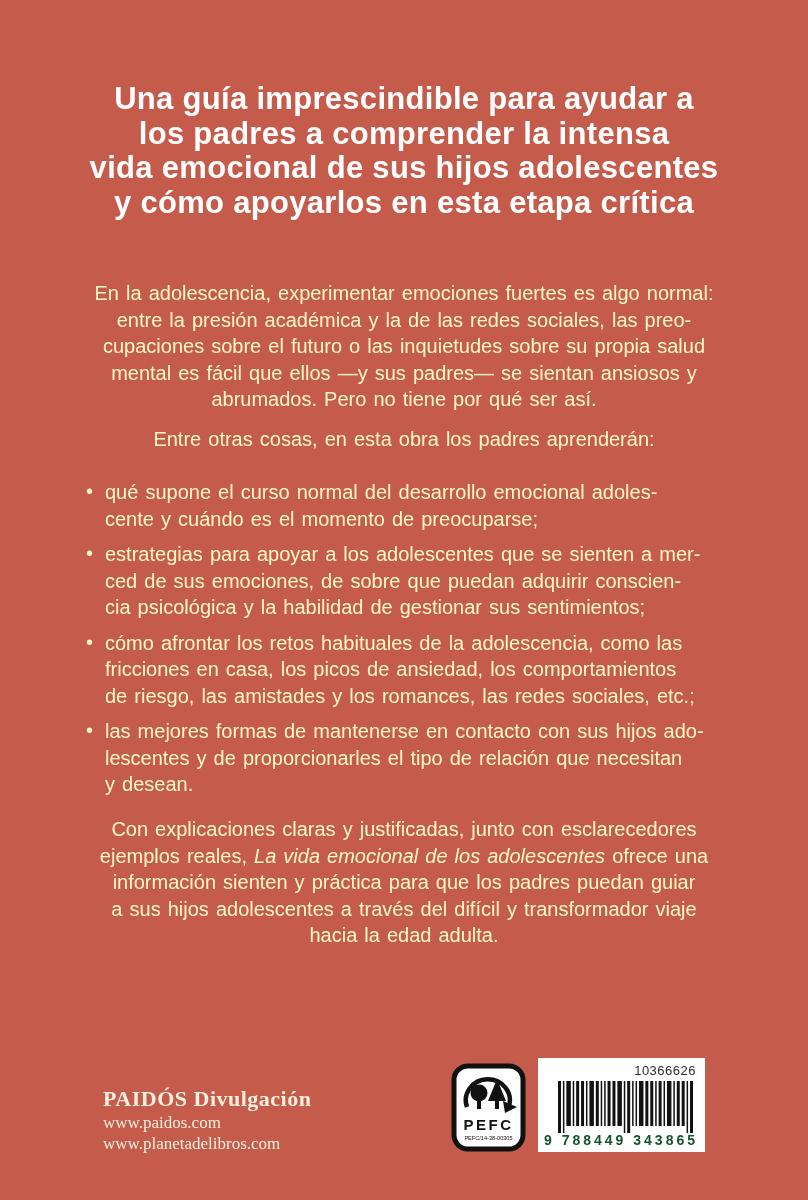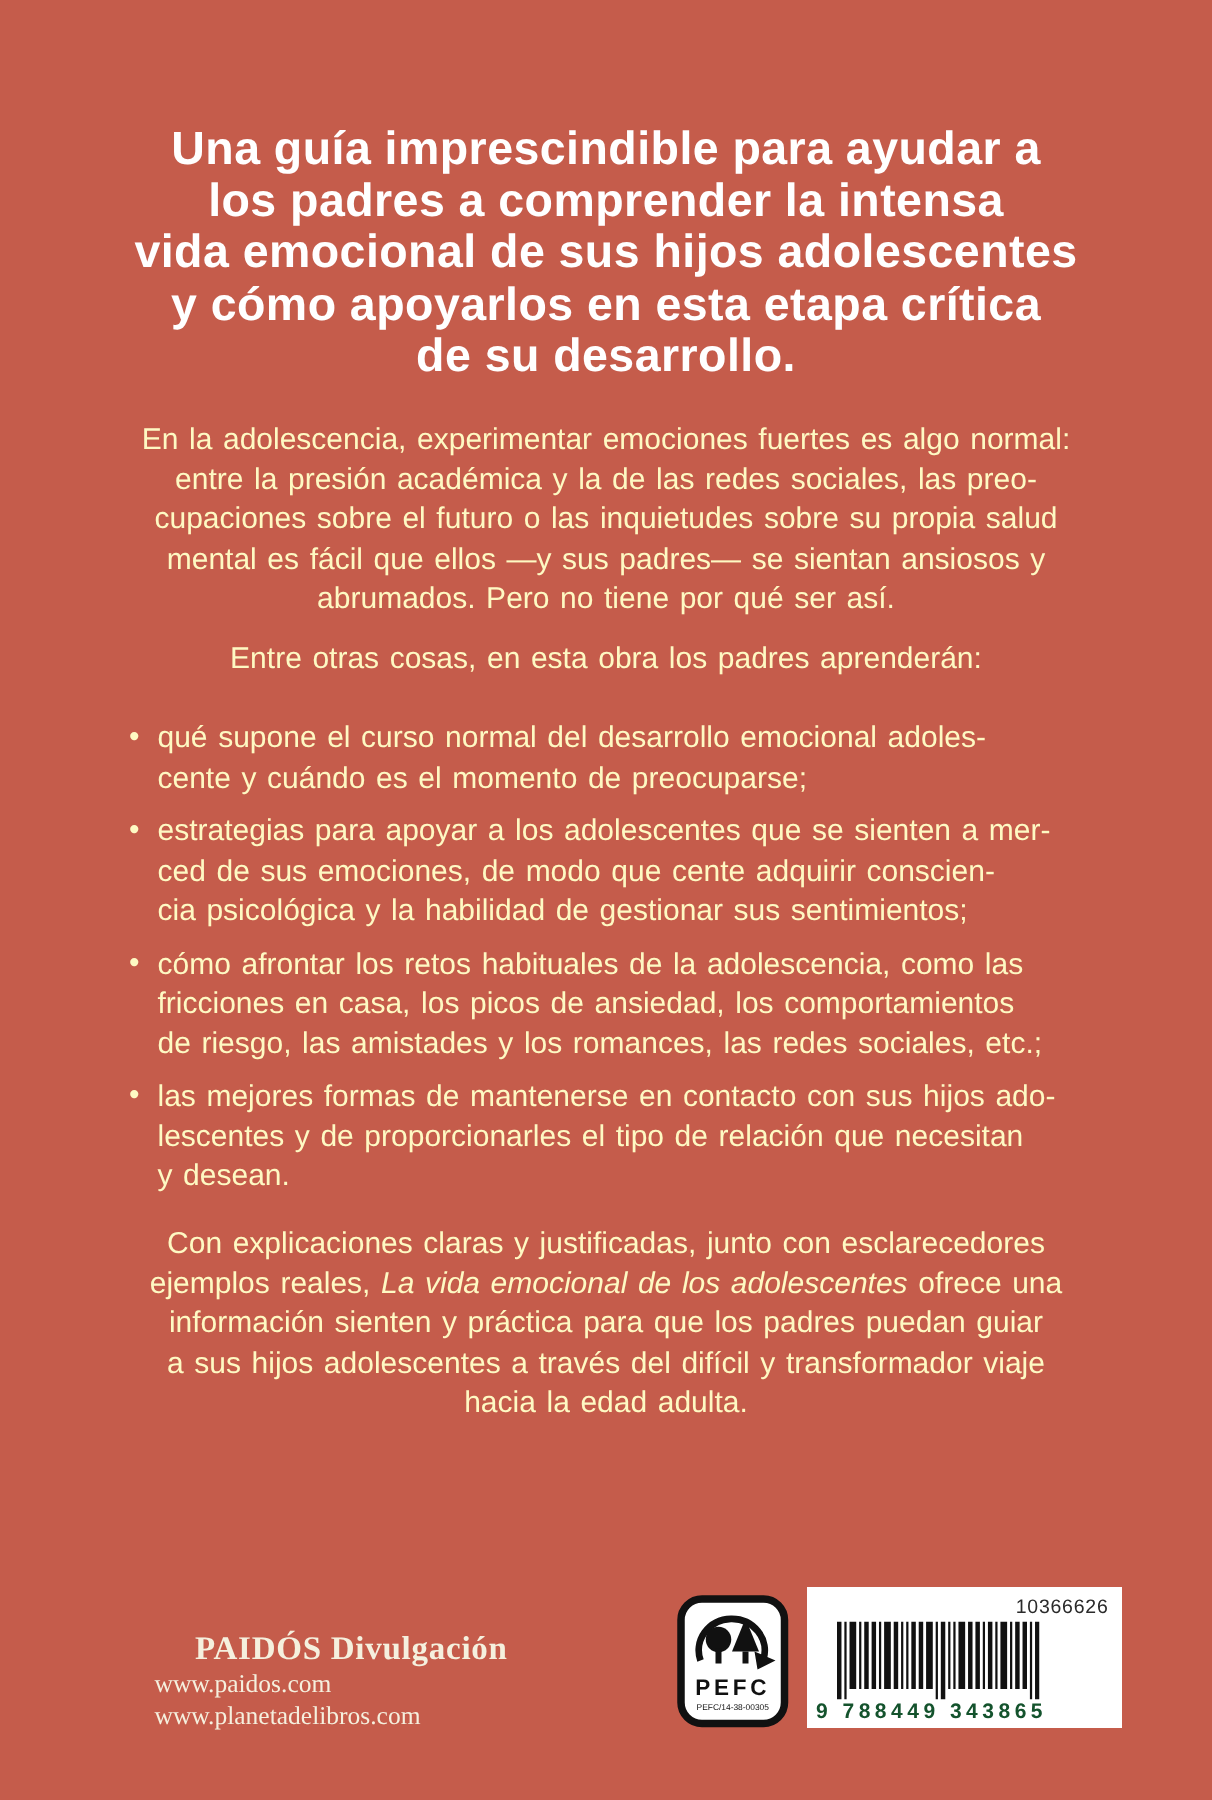--- a/index.html
+++ b/index.html
@@ -24,50 +24,48 @@
   }
   .bullets li{position:relative;padding-left:19px;margin-bottom:9px;}
   .bullet-marker{position:absolute;left:0;top:-1px;font-size:20px;}
   .closing{position:absolute;top:816px;left:84px;width:640px;text-align:center;}
   .closing .it{font-style:italic;}
   
   .imprint-block{
     position:absolute;left:103px;top:1086px;color:#F5F0DE;
     font-family:"Liberation Serif",serif;text-align:left;
   }
-  .imprint-name{font-weight:bold;font-size:22px;letter-spacing:.5px;margin-left:27px;}
+  .imprint-name{font-weight:bold;font-size:22px;letter-spacing:.5px;}
   .url{font-size:17px;line-height:21px;}
   .url:first-of-type{margin-top:5px;}
   .pefc-box{position:absolute;left:451px;top:1063px;width:75px;height:89px;border-radius:23px;}
   .pefc-svg{display:block;width:75px;height:89px;}
   .barcode-box{
     position:absolute;left:538px;top:1058px;width:167px;height:94px;
     background:#FFFFFF;
-    padding-left:43px;
   }
   .sku{
     position:absolute;top:5px;right:9px;font-size:13px;color:#2b2b2b;letter-spacing:.5px;
   }
   .bars-svg{position:absolute;left:20px;top:23px;}
   .isbn-digits{
     position:absolute;left:6px;bottom:4px;width:158px;
     font-size:14px;font-weight:bold;color:#14532d;letter-spacing:3px;white-space:nowrap;
   }
 </style>
 </head>
 <body>
 
 <div class="cover">
 
   <div class="headline">
     <span class="line">Una guía imprescindible para ayudar a</span>
     <span class="line">los padres a comprender la intensa</span>
     <span class="line">vida emocional de sus hijos adolescentes</span>
     <span class="line">y cómo apoyarlos en esta etapa crítica</span>
-    <span class="line">de su desarrollo.</span>
   </div>
 
   <div class="intro bodytext">
     <span class="line">En la adolescencia, experimentar emociones fuertes es algo normal:</span>
     <span class="line">entre la presión académica y la de las redes sociales, las preo-</span>
     <span class="line">cupaciones sobre el futuro o las inquietudes sobre su propia salud</span>
     <span class="line">mental es fácil que ellos —y sus padres— se sientan ansiosos y</span>
     <span class="line">abrumados. Pero no tiene por qué ser así.</span>
   </div>
 
@@ -75,21 +73,21 @@
 
   <ul class="bullets bodytext">
     <li>
       <span class="bullet-marker">•</span>
       <span class="line">qué supone el curso normal del desarrollo emocional adoles-</span>
       <span class="line">cente y cuándo es el momento de preocuparse;</span>
     </li>
     <li>
       <span class="bullet-marker">•</span>
       <span class="line">estrategias para apoyar a los adolescentes que se sienten a mer-</span>
-      <span class="line">ced de sus emociones, de modo que cente adquirir conscien-</span>
+      <span class="line">ced de sus emociones, de sobre que puedan adquirir conscien-</span>
       <span class="line">cia psicológica y la habilidad de gestionar sus sentimientos;</span>
     </li>
     <li>
       <span class="bullet-marker">•</span>
       <span class="line">cómo afrontar los retos habituales de la adolescencia, como las</span>
       <span class="line">fricciones en casa, los picos de ansiedad, los comportamientos</span>
       <span class="line">de riesgo, las amistades y los romances, las redes sociales, etc.;</span>
     </li>
     <li>
       <span class="bullet-marker">•</span>

